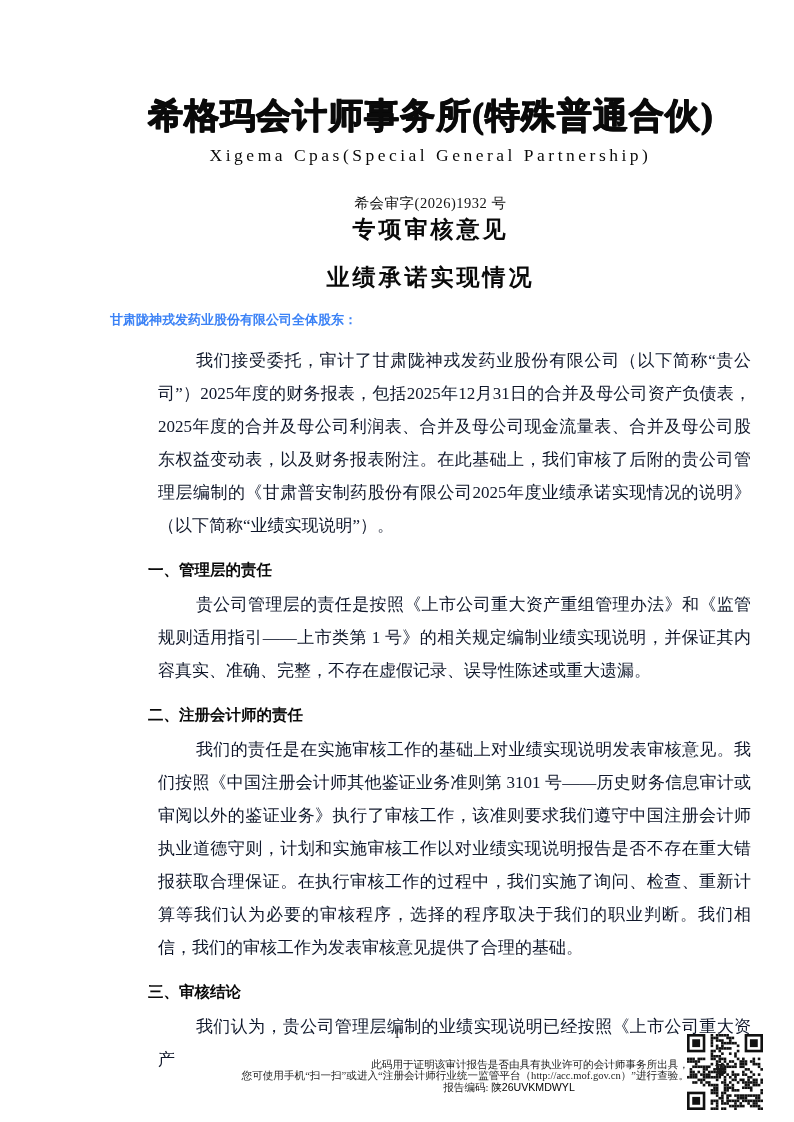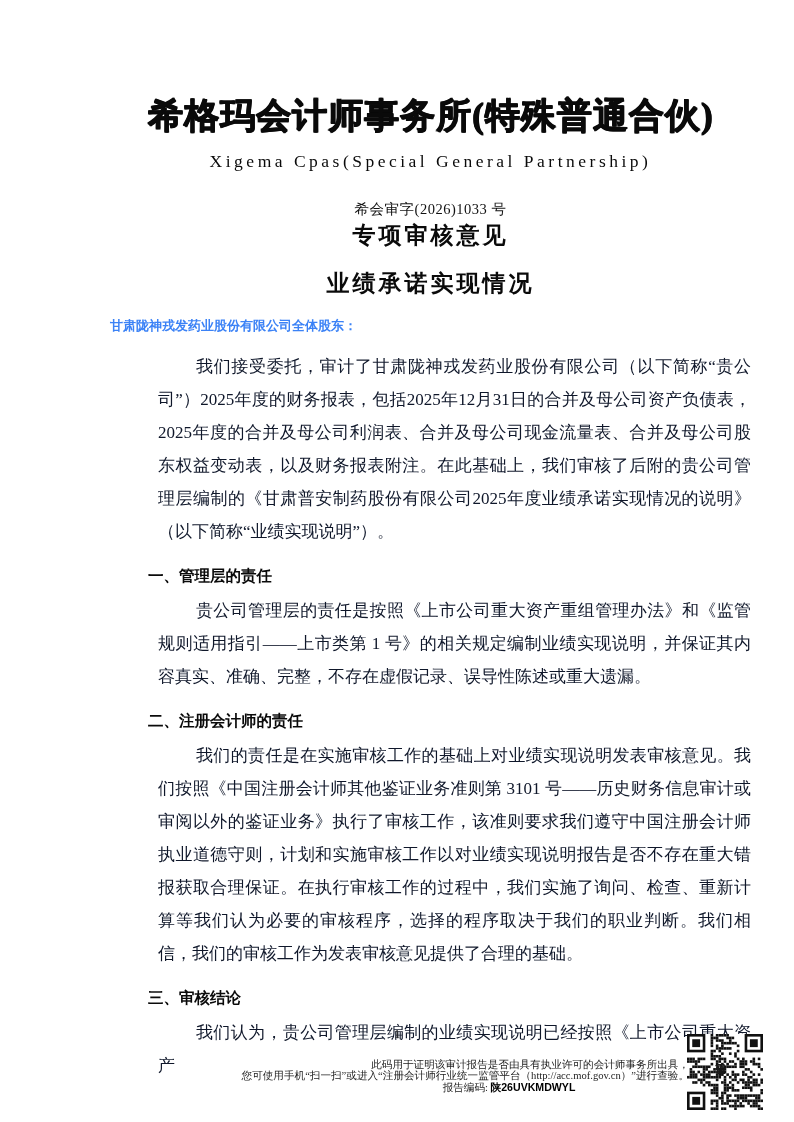--- a/index.html
+++ b/index.html
@@ -26,21 +26,21 @@
     color: #0a0a0a;
     font-family: "Liberation Serif", "DejaVu Serif", serif;
     text-shadow: 0.9px 0 0 currentColor, 0 0.9px 0 currentColor, 0.9px 0.9px 0 currentColor;
     white-space: nowrap;
   }
   .firm-name-en {
     text-align: center;
     font-size: 17.5px;
     letter-spacing: 3.5px;
     line-height: 24px;
-    margin-top: 10px;
+    margin-top: 4px;
     color: #0a0a0a;
     white-space: nowrap;
   }
   .doc-number {
     text-align: center;
     font-size: 14.5px;
     letter-spacing: 0.5px;
     margin-top: 27px;
     color: #111;
   }
@@ -95,21 +95,21 @@
     bottom: 28px;
     font-size: 10.6px;
     line-height: 10.9px;
     color: #222;
     font-family: "Liberation Serif", "DejaVu Serif", serif;
   }
   .footer-line1 { text-align: right; white-space: nowrap; }
   .footer-line2 { text-align: right; white-space: nowrap; }
   .footer-line3 { text-align: center; padding-left: 92px; white-space: nowrap; }
   .report-code {
-    font-weight: bold;
+    font-weight: normal;
     font-family: "Liberation Sans", "DejaVu Sans", sans-serif;
     color: #000;
     text-align: right;
   }
   .qr-code {
     position: absolute;
     right: 31px;
     bottom: 12px;
     width: 76px;
     height: 76px;
@@ -134,21 +134,21 @@
 </head>
 <body>
 
 <div class="page">
   <div class="content">
 
     <div class="firm-name-cn">希格玛会计师事务所(特殊普通合伙)</div>
 
     <div class="firm-name-en">Xigema Cpas(Special General Partnership)</div>
 
-    <div class="doc-number">希会审字(2026)1033 号</div>
+    <div class="doc-number">希会审字(2026)1932 号</div>
 
     <div class="report-title" style="margin-top:0;">专项审核意见</div>
     <div class="report-title">业绩承诺实现情况</div>
 
     <div class="addressee">甘肃陇神戎发药业股份有限公司全体股东：</div>
 
     <div class="para intro-para">我们接受委托，审计了甘肃陇神戎发药业股份有限公司（以下简称“贵公司”）2025年度的财务报表，包括2025年12月31日的合并及母公司资产负债表，2025年度的合并及母公司利润表、合并及母公司现金流量表、合并及母公司股东权益变动表，以及财务报表附注。在此基础上，我们审核了后附的贵公司管理层编制的《甘肃普安制药股份有限公司2025年度业绩承诺实现情况的说明》（以下简称“业绩实现说明”）。</div>
 
     <div class="section-heading">一、管理层的责任</div>
     <div class="para">贵公司管理层的责任是按照《上市公司重大资产重组管理办法》和《监管规则适用指引——上市类第 1 号》的相关规定编制业绩实现说明，并保证其内容真实、准确、完整，不存在虚假记录、误导性陈述或重大遗漏。</div>

